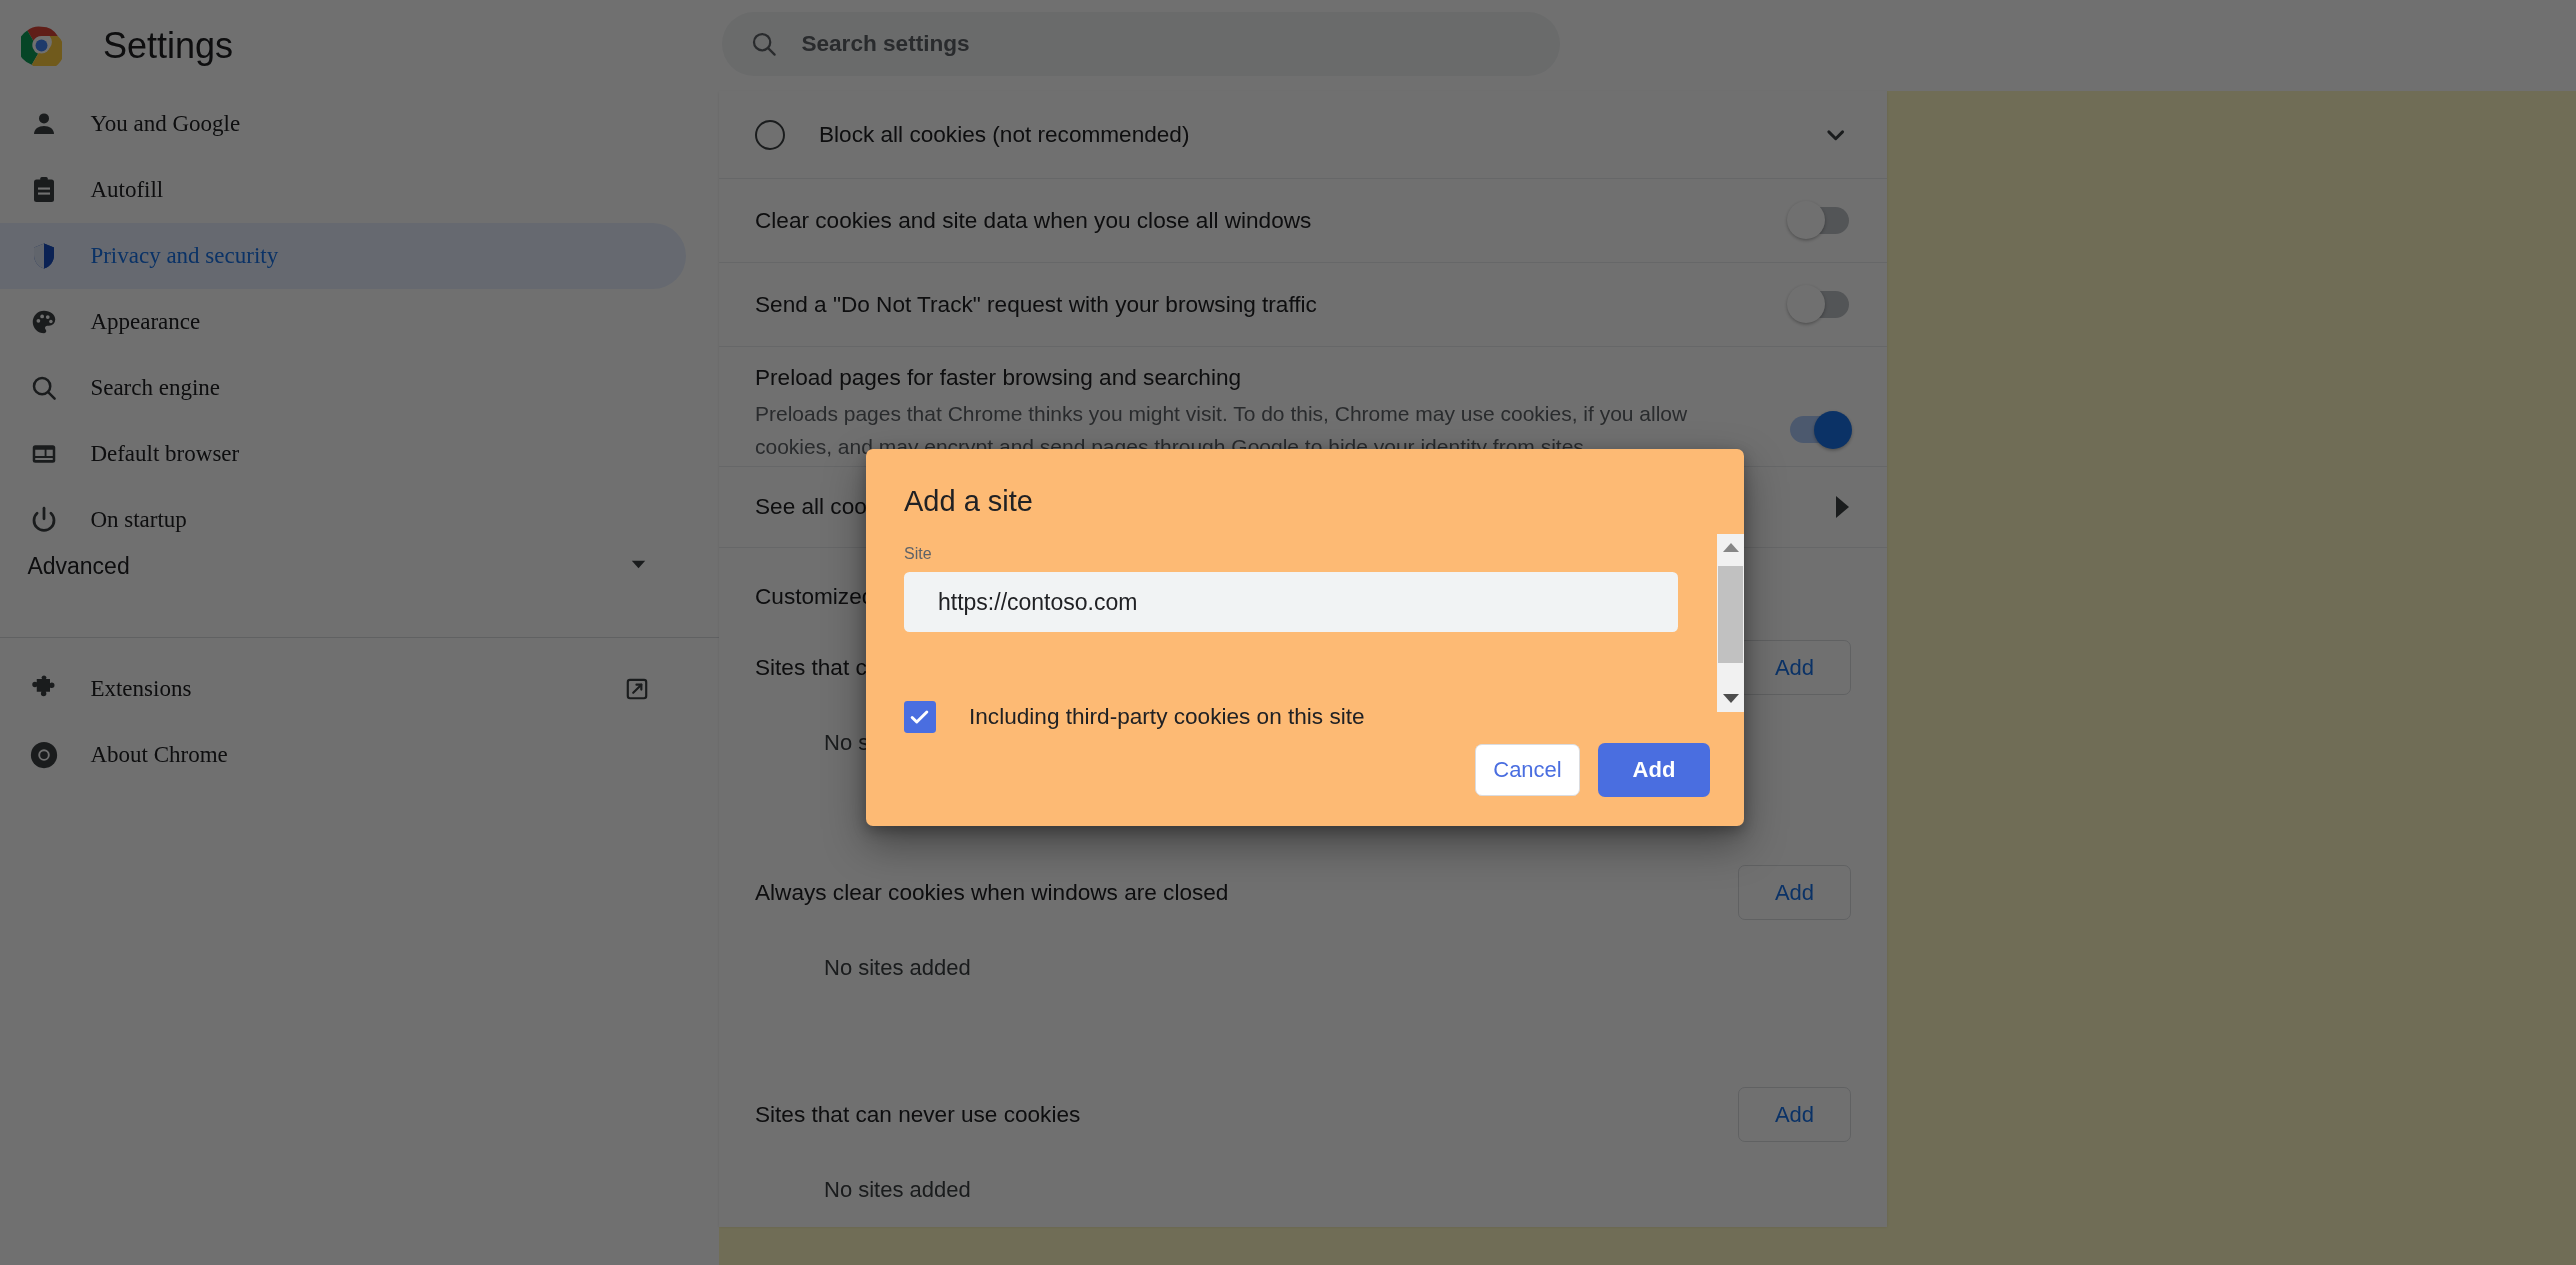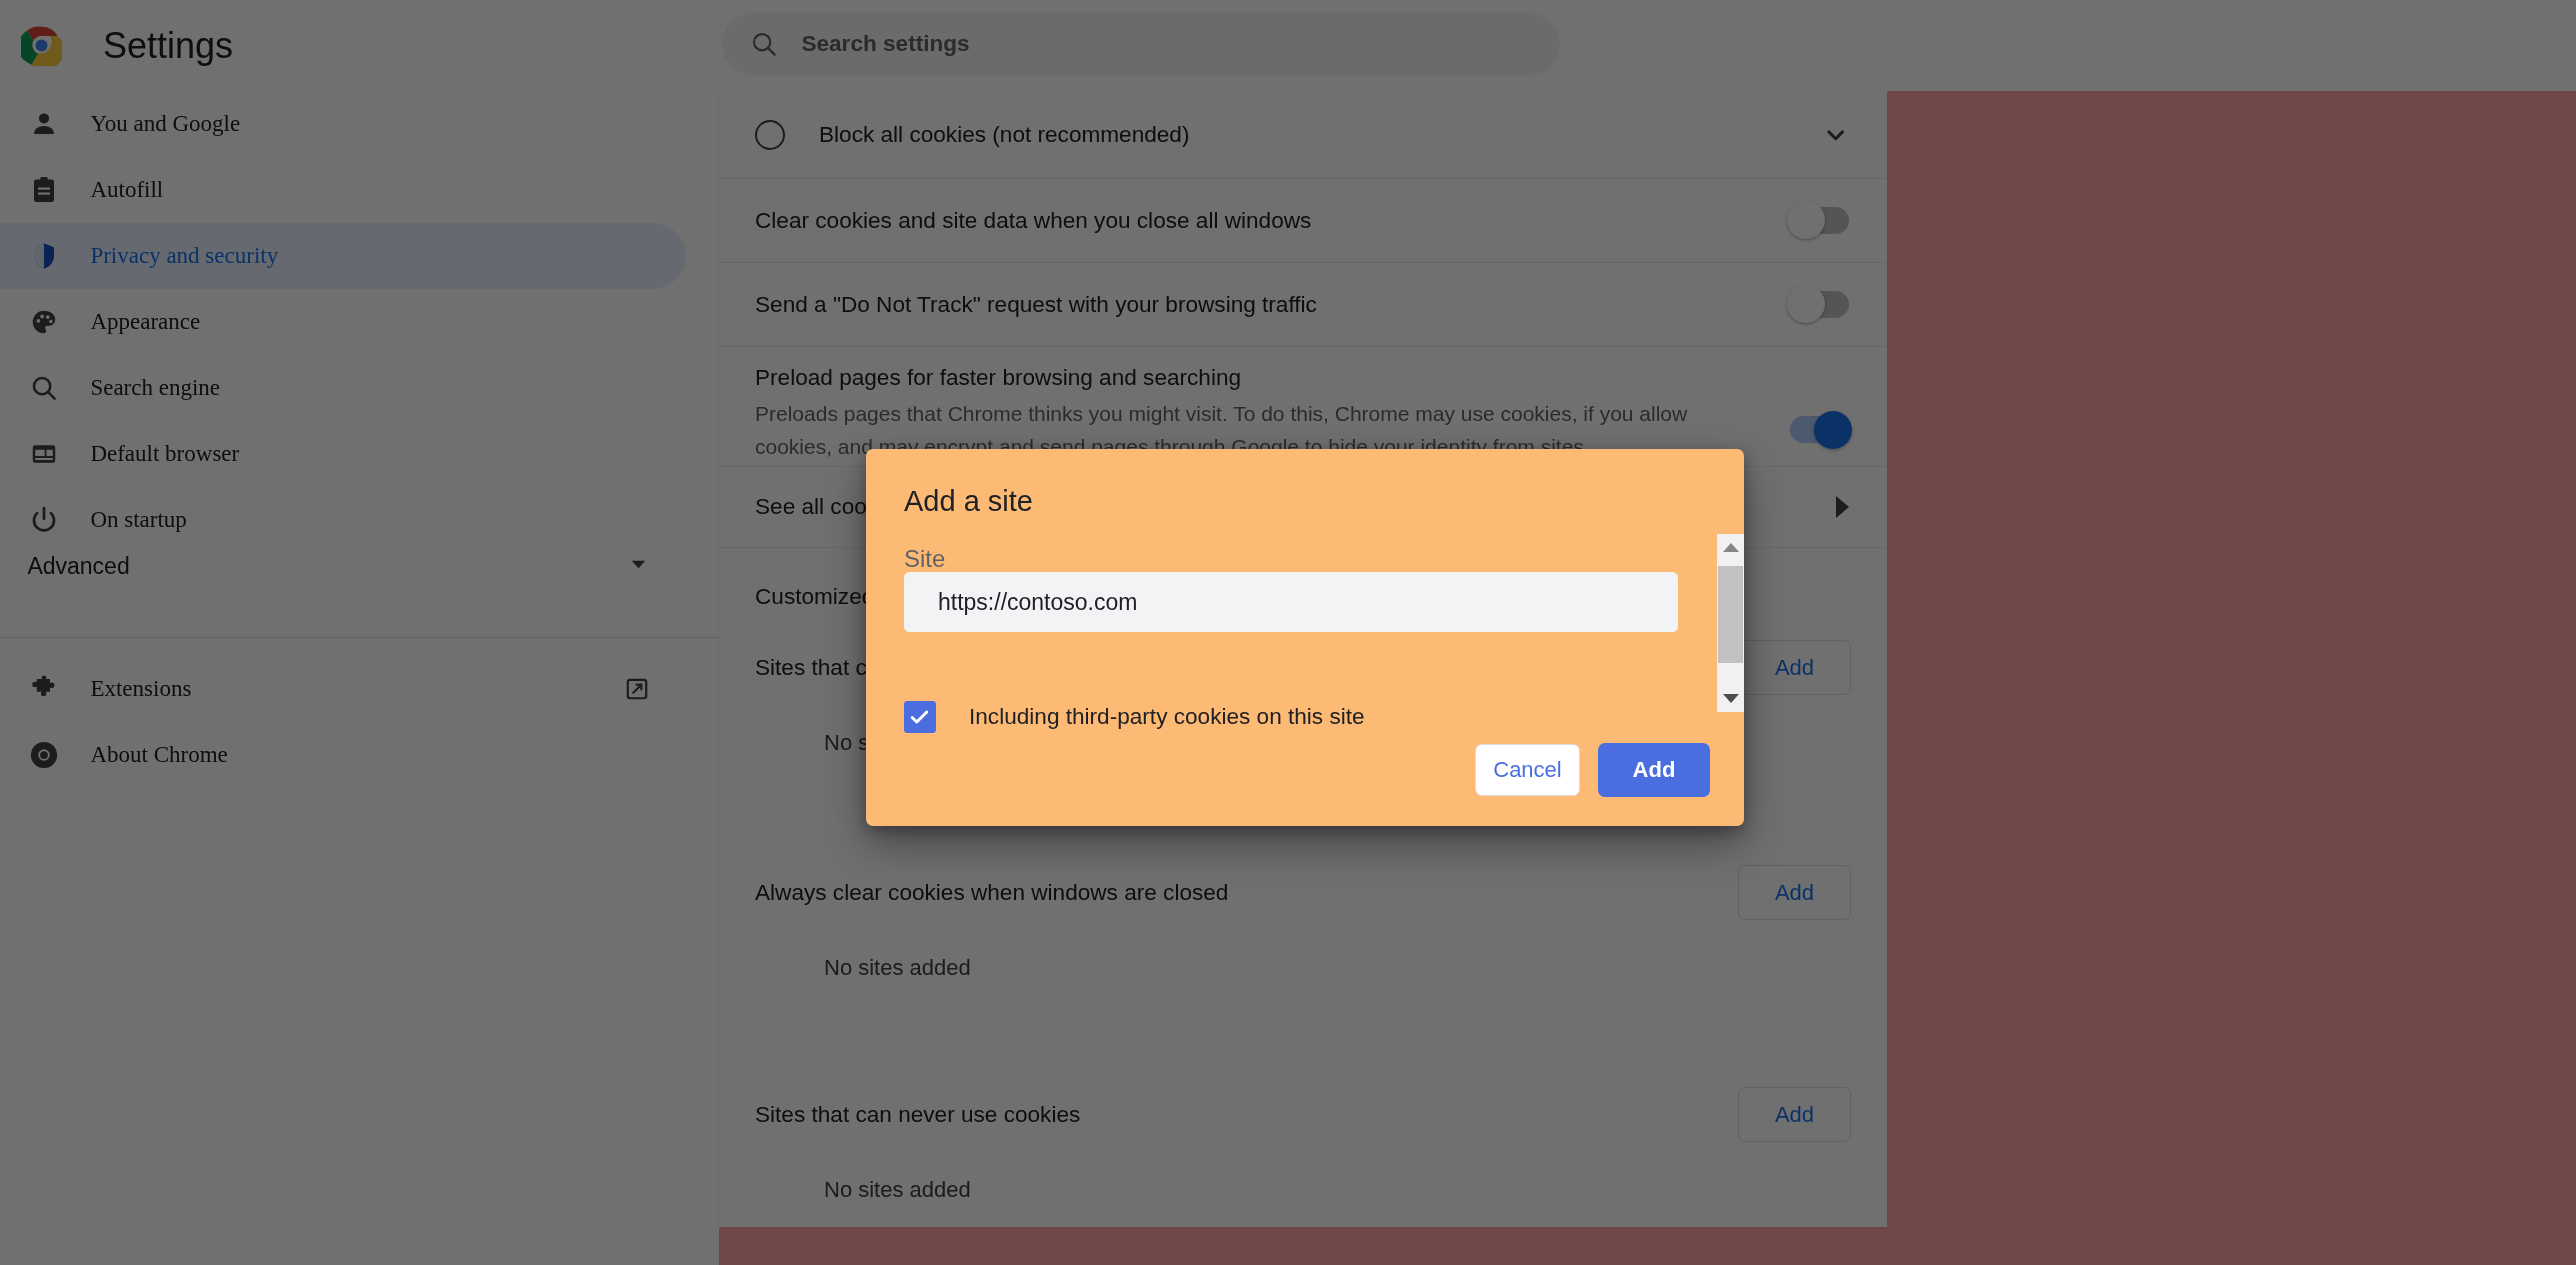--- a/index.html
+++ b/index.html
@@ -13,21 +13,21 @@
     position: relative;
     overflow: hidden;
     font-family: "Liberation Sans", sans-serif;
     color: #202124;
   }
 
   
   #page-root {
     position: absolute;
     inset: 0;
-    background: #fca5a5;
+    background: #fef9c3;
   }
 
   
   .header {
     position: absolute;
     top: 0; left: 0;
     width: 2576px;
     height: 91px;
     display: flex;
     align-items: center;
@@ -275,21 +275,21 @@
     left: 38px;
     top: 36px;
     font-size: 29px;
     color: #202124;
     white-space: nowrap;
   }
   .field-label {
     position: absolute;
     left: 38px;
     top: 96px;
-    font-size: 24px;
+    font-size: 16px;
     color: #5f6368;
   }
   .site-input {
     position: absolute;
     left: 38px;
     top: 123px;
     width: 774px;
     height: 60px;
     background: #f1f3f4;
     border: none;

